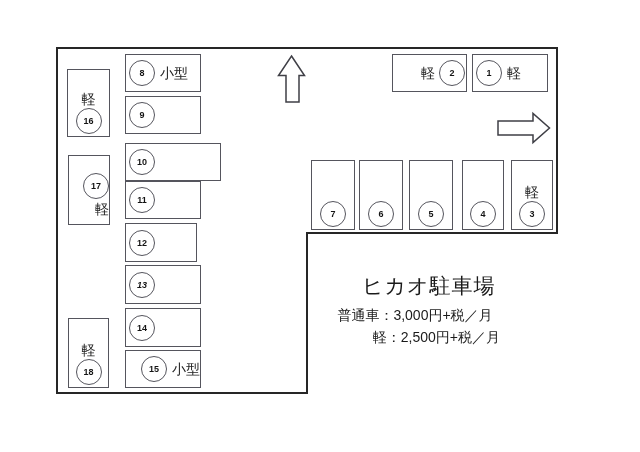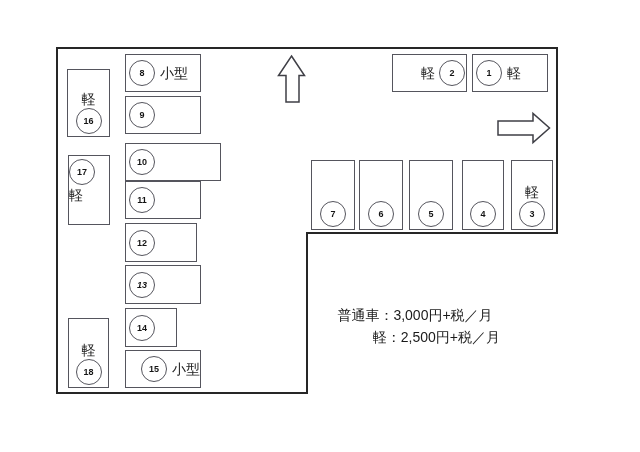--- a/index.html
+++ b/index.html
@@ -14,21 +14,21 @@
                  background:#fff;display:flex;align-items:center;justify-content:center;
                  font-size:9px;font-weight:bold;color:#141414;flex:none;}
   .space .tlabel{font-size:14px;color:#222;line-height:1;white-space:nowrap;}
 
   .h-left{flex-direction:row;align-items:center;padding-left:3px;}
   .h-left .tlabel{margin-left:5px;}
   .h-right{flex-direction:row;align-items:center;justify-content:flex-end;padding-right:1px;}
   .h-right .tlabel{margin-right:4px;}
   .v-bottom{flex-direction:column;align-items:center;justify-content:flex-end;padding-bottom:2px;}
   .v-bottom .tlabel{margin-bottom:2px;}
-  .v-top{flex-direction:column;align-items:flex-start;justify-content:flex-start;padding-top:3px;}
+  .v-top{flex-direction:column;align-items:flex-end;justify-content:flex-start;padding-top:17px;}
   .v-top .tlabel{margin-top:3px;}
 
   
   .lot-title{position:absolute;left:362px;top:272px;font-size:21px;letter-spacing:1px;color:#1a1a1a;}
   .price-line{position:absolute;left:330px;width:170px;text-align:right;font-size:14px;color:#1a1a1a;}
   .price-regular{top:307px;text-align:center;}
   .price-kei{top:329px;}
 </style>
 </head>
 <body>
@@ -81,37 +81,38 @@
       </div>
       <div class="space h-left" style="left: 125px; top: 181px; width: 76px; height: 38px;">
         <div class="circle">11</div>
       </div>
       <div class="space h-left" style="left: 125px; top: 223px; width: 72px; height: 39px; text-align: right;">
         <div class="circle">12</div>
       </div>
       <div class="space h-left" style="left: 125px; top: 265px; width: 76px; height: 39px; font-style: italic;">
         <div class="circle">13</div>
       </div>
-      <div class="space h-left" style="left: 125px; top: 308px; width: 52px; height: 39px;">
+      <div class="space h-left" style="left: 125px; top: 308px; width: 76px; height: 39px;">
         <div class="circle">14</div>
       </div>
       <div class="space h-left" style="left: 125px; top: 350px; width: 76px; height: 38px; justify-content: flex-end;">
         <div class="circle">15</div>
         <span class="tlabel">小型</span>
       </div>
       <div class="space v-bottom" style="left: 67px; top: 69px; width: 43px; height: 68px;">
         <span class="tlabel">軽</span>
         <div class="circle">16</div>
       </div>
       <div class="space v-top" style="left: 68px; top: 155px; width: 42px; height: 70px;">
         <div class="circle">17</div>
         <span class="tlabel">軽</span>
       </div>
       <div class="space v-bottom" style="left: 68px; top: 318px; width: 41px; height: 70px;">
         <span class="tlabel">軽</span>
         <div class="circle">18</div>
       </div>
     </div>
 
+  <div class="lot-title">ヒカオ駐車場</div>
   <div class="price-line price-regular">普通車：3,000円+税／月</div>
   <div class="price-line price-kei">軽：2,500円+税／月</div>
 
 </div>
 
 </body></html>

